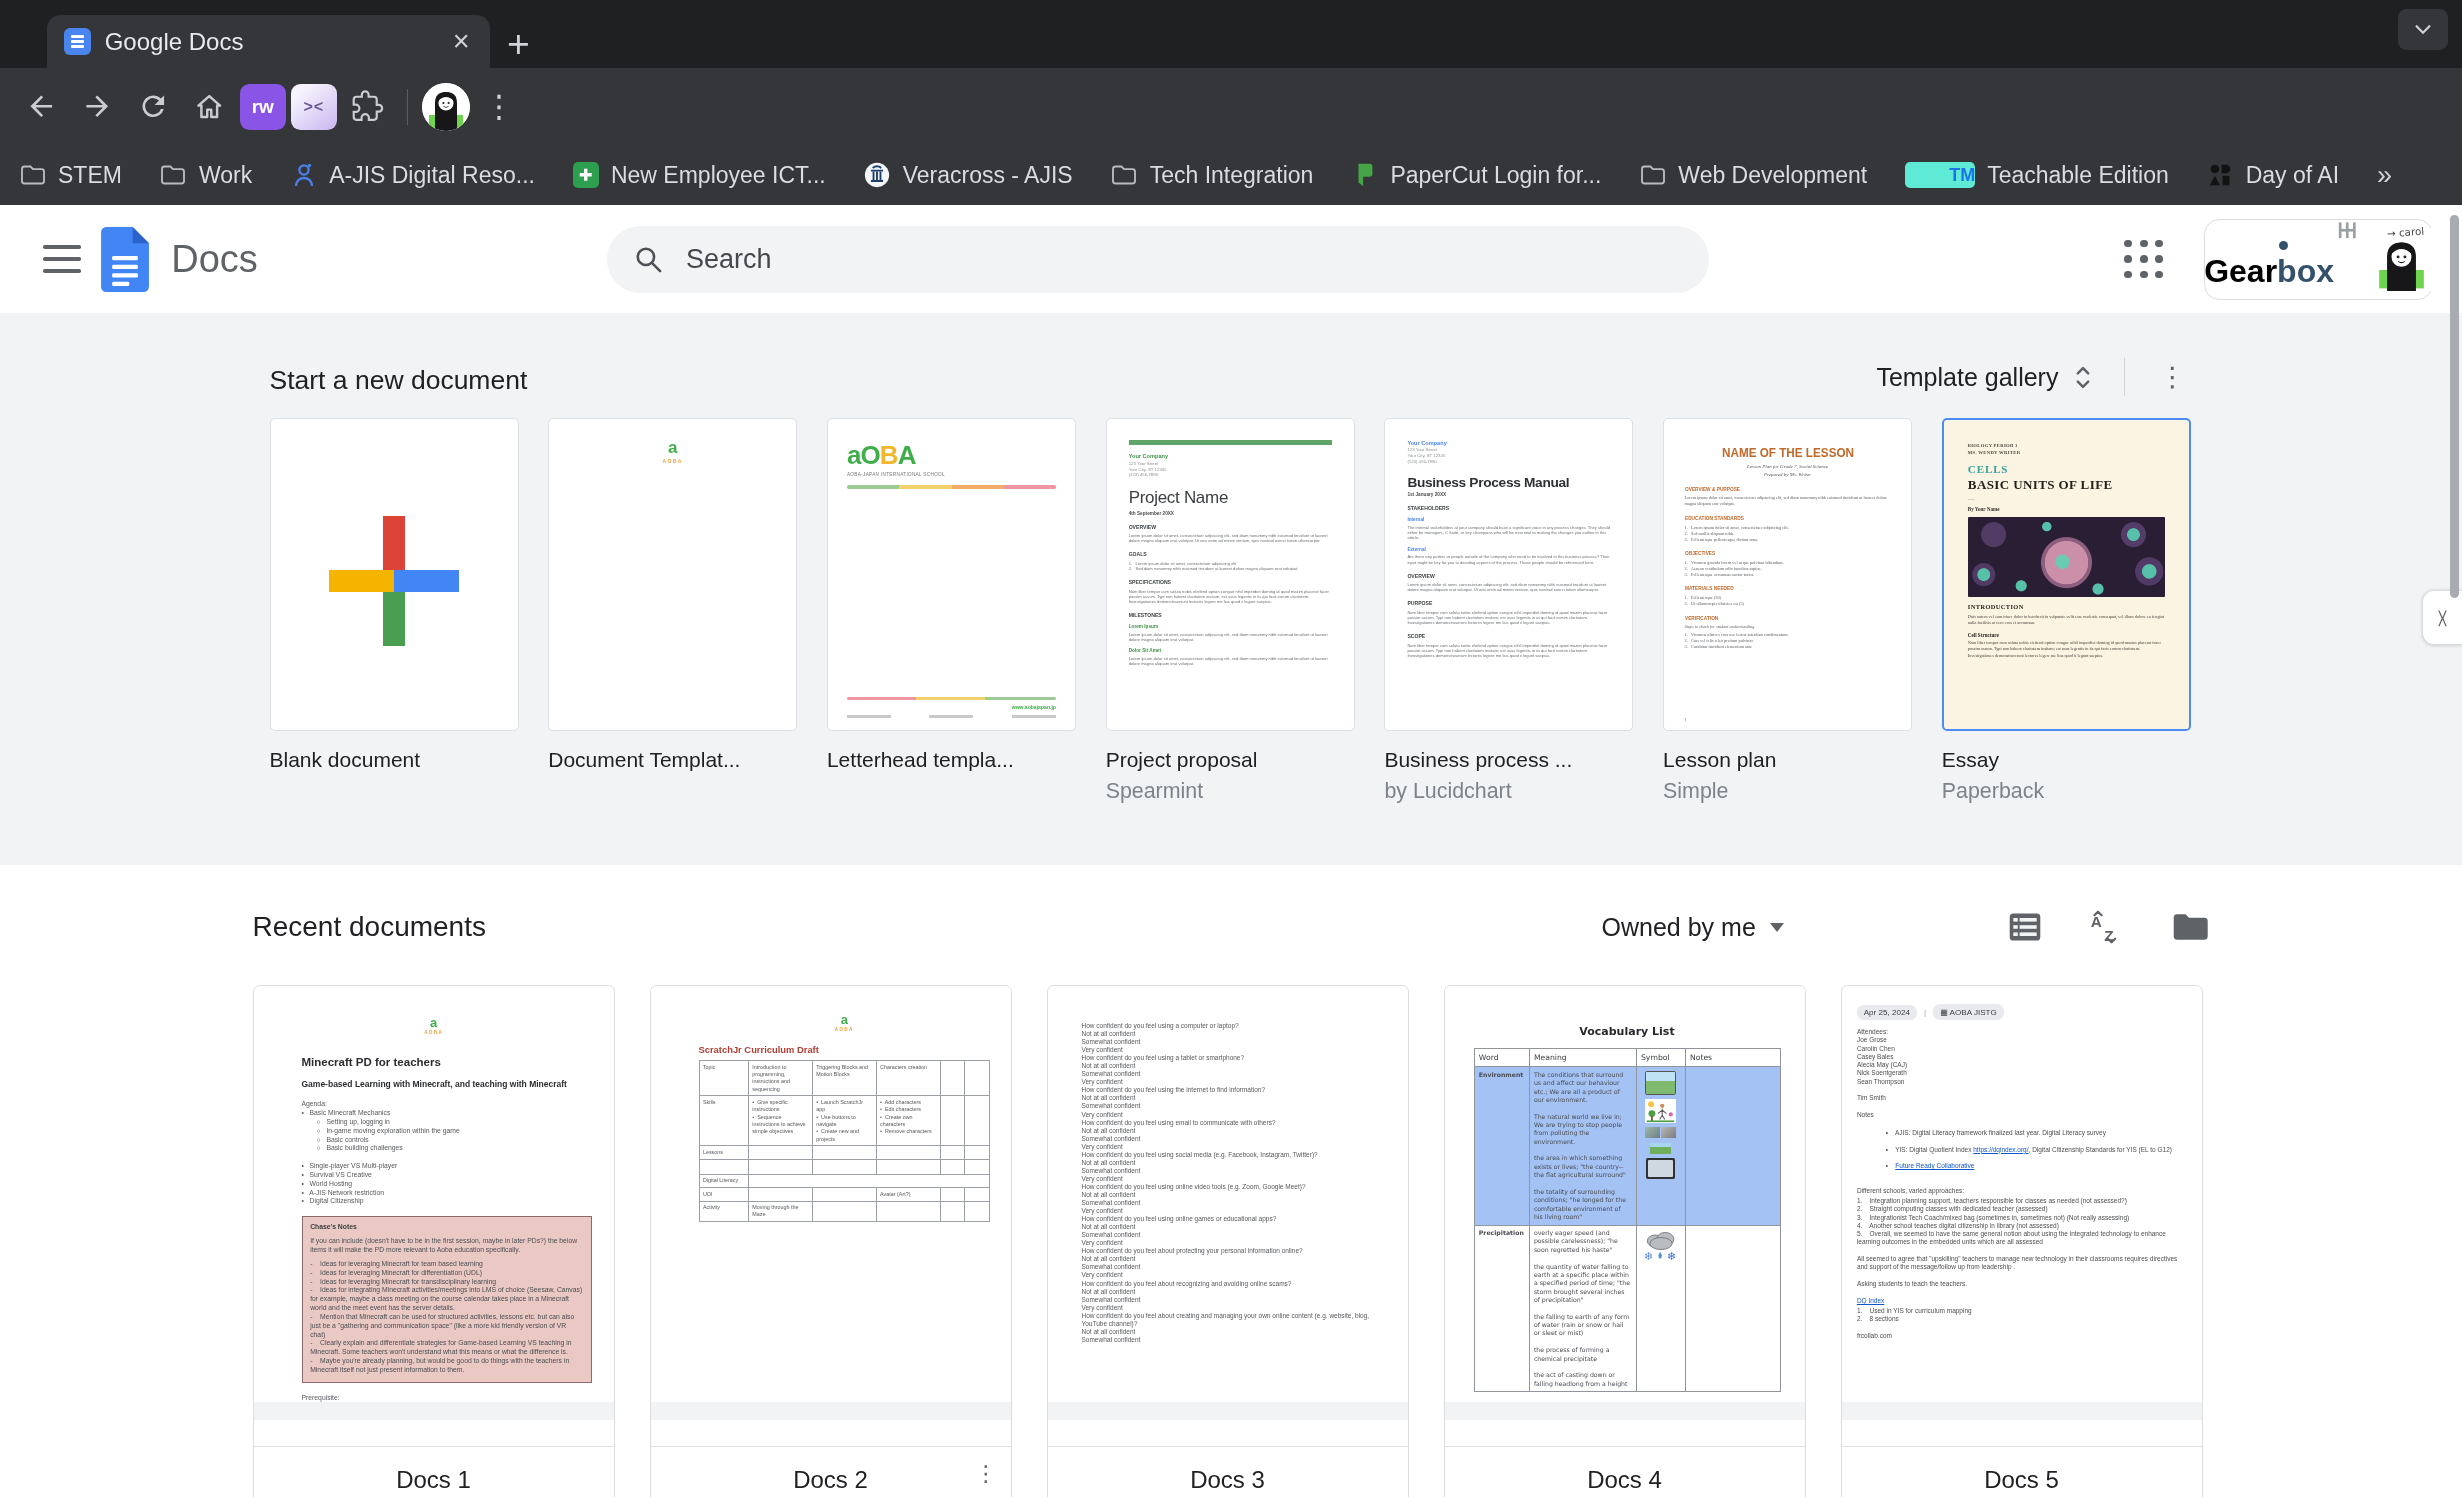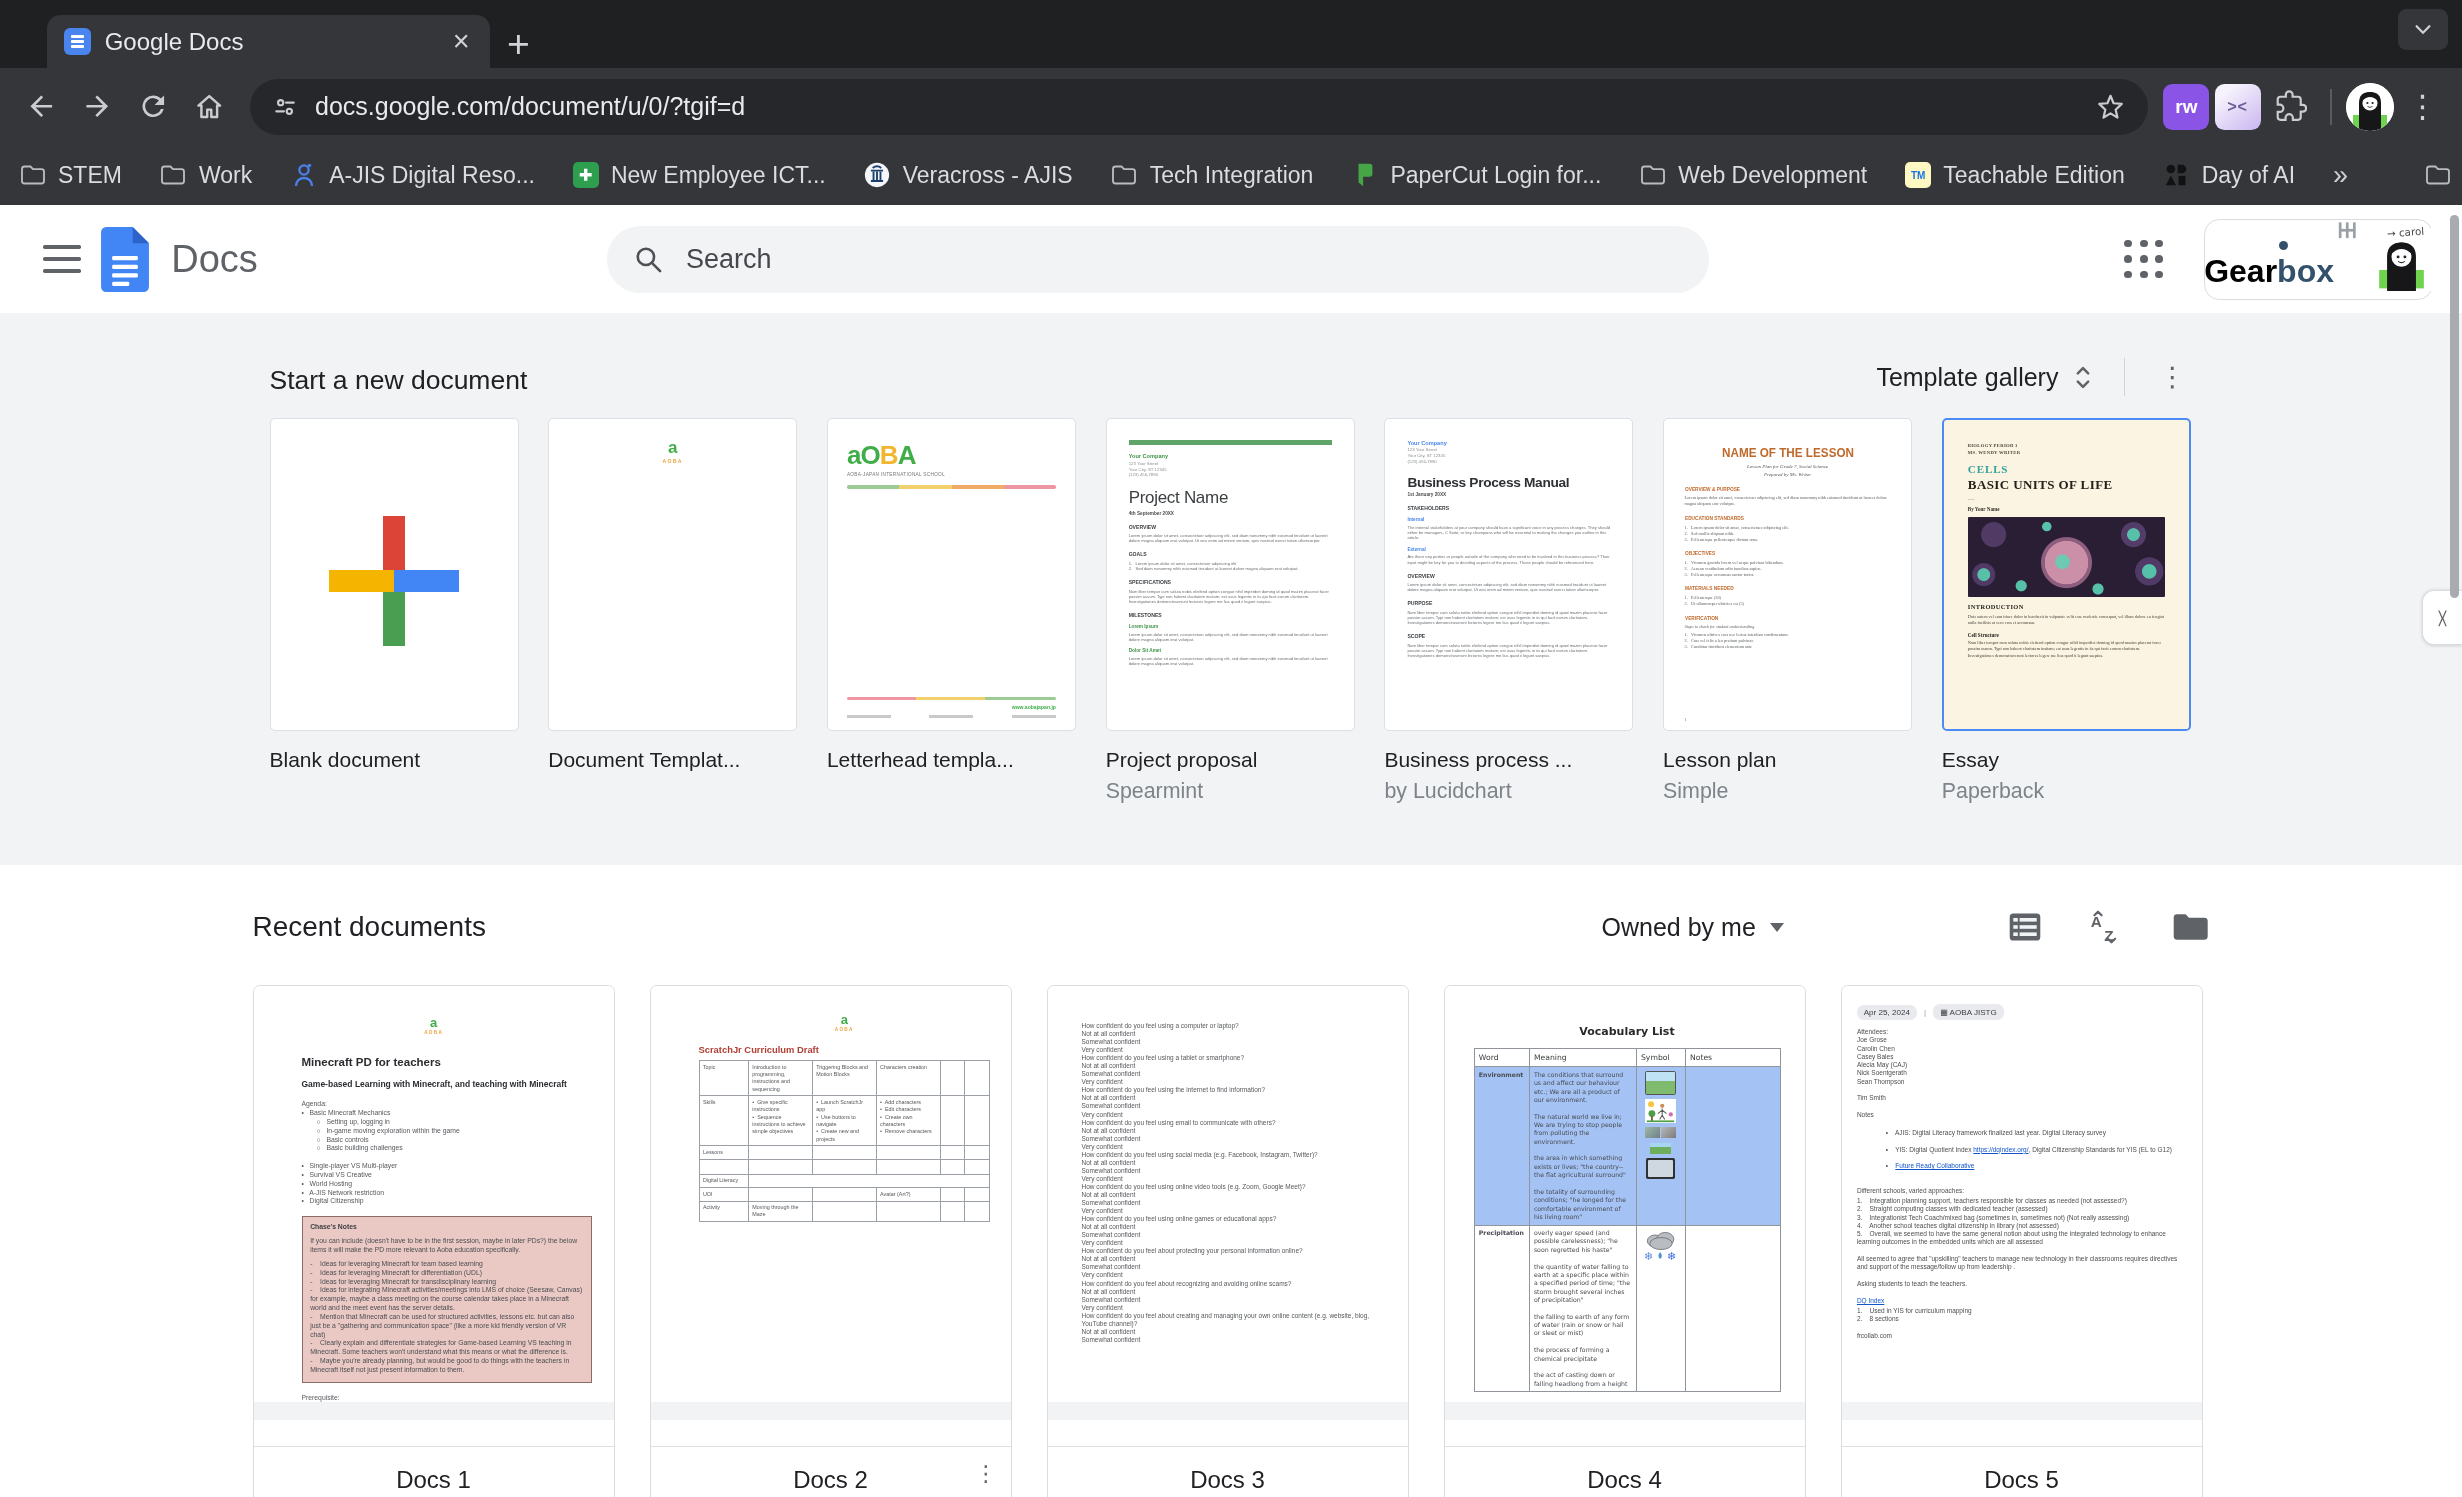--- a/index.html
+++ b/index.html
@@ -218,34 +218,20 @@
     <div class="tbtn">
         <svg width="32.5" height="32.5" viewBox="0 0 24 24">
           <path d="M17.65 6.35A7.95 7.95 0 0 0 12 4a8 8 0 1 0 7.73 10h-2.08A6 6 0 1 1 12 6c1.66 0 3.14.69 4.22 1.78L13 11h7V4z" fill="#c9ccd1"></path>
         </svg>
       </div>
     <div class="tbtn">
         <svg width="32.5" height="32.5" viewBox="0 0 24 24">
           <path d="M12 4.5l8 7h-2.2V20h-4.3v-5.5h-3V20H6.2v-8.5H4z" fill="none" stroke="#c9ccd1" stroke-width="1.8" stroke-linejoin="round"></path>
         </svg>
       </div>
-    <div class="omnibox">
-      <svg width="26" height="26" viewBox="0 0 24 24">
-          <g stroke="#c9ccd1" stroke-width="2" stroke-linecap="round" fill="none">
-            <circle cx="8" cy="8" r="2.4"></circle>
-            <line x1="13" y1="8" x2="20" y2="8"></line>
-            <line x1="4" y1="16" x2="11" y2="16"></line>
-            <circle cx="16" cy="16" r="2.4"></circle>
-          </g>
-        </svg>
-      <span class="url">docs.google.com/document/u/0/?tgif=d</span>
-      <svg width="31" height="31" viewBox="0 0 24 24">
-          <path d="M12 17.3l-5.4 3.3 1.4-6.1L3.3 10l6.3-.5L12 3.7l2.4 5.8 6.3.5-4.7 4.5 1.4 6.1z" fill="none" stroke="#c9ccd1" stroke-width="1.7" stroke-linejoin="round"></path>
-        </svg>
-    </div>
     <div class="ext ext-rw">rw</div>
     <div class="ext ext-face">&gt;&lt;</div>
     <div class="tbtn">
         <svg width="32.5" height="32.5" viewBox="0 0 24 24">
           <path d="M20.5 11H19V7a2 2 0 0 0-2-2h-4V3.5a2.5 2.5 0 0 0-5 0V5H4a2 2 0 0 0-2 2v3.8h1.5a2.7 2.7 0 0 1 0 5.4H2V20a2 2 0 0 0 2 2h3.8v-1.5a2.7 2.7 0 0 1 5.4 0V22H17a2 2 0 0 0 2-2v-4h1.5a2.5 2.5 0 0 0 0-5z" fill="none" stroke="#c9ccd1" stroke-width="1.6"></path>
         </svg>
       </div>
     <div class="tdivider"></div>
     <div class="avatar-sm">
       <svg viewBox="0 0 48 48" width="48" height="48">
@@ -331,21 +317,21 @@
       </div>
     <div class="bm">
         <span class="bm-ic">
           <svg width="26" height="22" viewBox="0 0 30 26">
             <path d="M2 6a3 3 0 0 1 3-3h7l3 3h10a3 3 0 0 1 3 3v11a3 3 0 0 1-3 3H5a3 3 0 0 1-3-3z" fill="none" stroke="#b8bbc0" stroke-width="2.2"></path>
           </svg>
         </span>
         <span>Web Development</span>
       </div>
     <div class="bm">
-        <span class="bm-sq" style="background:#fef9c3;color:#1a73e8;font-size:10px;">TM</span>
+        <span class="bm-sq" style="background:#5eead4;color:#1a73e8;font-size:18px;padding-left:44px;">TM</span>
         <span>Teachable Edition</span>
       </div>
     <div class="bm">
         <span class="bm-ic">
           <svg width="24" height="24" viewBox="0 0 28 28">
             <g fill="#121212">
               <circle cx="8" cy="7" r="5"></circle>
               <path d="M16 2h5a5 5 0 0 1 0 10h-5z"></path>
               <path d="M8 15l6 11H2z"></path>
               <rect x="17" y="15" width="8" height="11"></rect>

